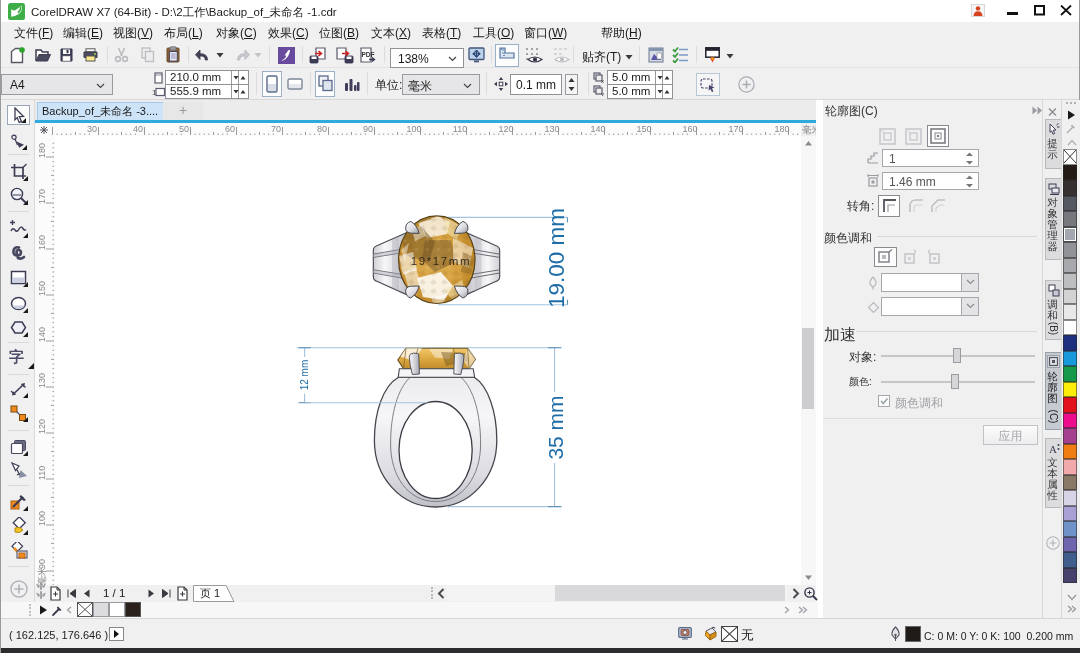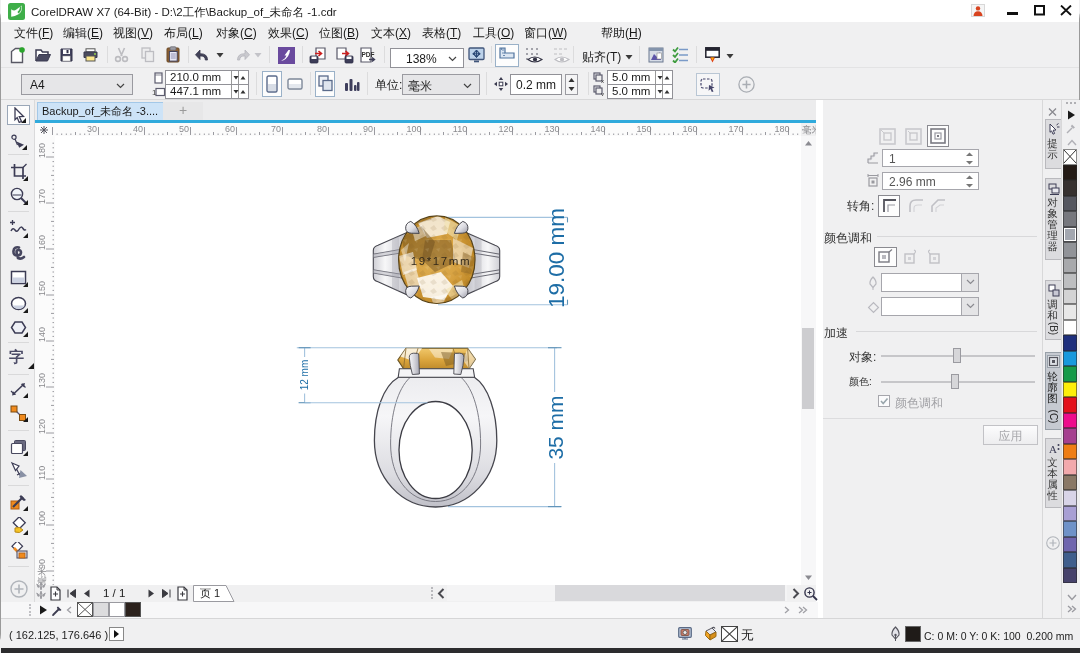--- a/index.html
+++ b/index.html
@@ -1,18 +1,18 @@
 <!DOCTYPE html>
 <html><head>
 <meta charset="utf-8">
 <style>
 * { margin:0; padding:0; box-sizing:border-box; }
 html,body { width:1080px; height:653px; overflow:hidden; }
 body { font-family:"Liberation Sans", sans-serif; background:#f0f0f1; position:relative; }
-#app { position:absolute; left:0; top:0; width:1080px; height:653px; border-left:1px solid #9a9a9a; border-right:1px solid #9a9a9a;border-radius:19px; }
+#app { position:absolute; left:0; top:0; width:1080px; height:653px; border-left:1px solid #9a9a9a; border-right:1px solid #9a9a9a; }
 .abs { position:absolute; }
 .sep { position:absolute; width:1px; background:#dcdcdd; top:4px; bottom:4px; }
 .txt { color:#1a1a1a; font-size:12px; white-space:nowrap; }
 .box { position:absolute; background:#fff; border:1px solid #919197; }
 .combo { position:absolute; background:#e6e6e8; border:1px solid #9a9aa0; }
 svg { display:block; }
 
 
 #titlebar { position:absolute; left:0; top:0; width:100%; height:22px; background:#ffffff; }
 #titletext { position:absolute; left:30px; top:5px; font-size:11.5px; color:#1b1b1b; }
@@ -175,21 +175,21 @@
       <rect x="10" y="9" width="8" height="7" rx="1" fill="#3d3d58" stroke="#2e2e46" stroke-width=".8"></rect>
       <rect x="11.5" y="9.5" width="5" height="2.5" fill="#fff"></rect>
     </svg>
     <svg class="abs" style="left:358px;top:5px" width="18" height="17" viewBox="0 0 18 17">
       <path d="M2,1 L12,1 L12,15 L2,15 Z" fill="#fff" stroke="#585868" stroke-width="1.2"></path>
       <text x="2.5" y="10" font-size="6.5" font-weight="bold" fill="#333">PDF</text>
       <path d="M10,12.5 L15,12.5 M13,10.5 L15.5,12.5 L13,14.5" fill="none" stroke="#3c3c55" stroke-width="1.4"></path>
     </svg>
     <div class="sep" style="left:383px"></div>
     <div class="box" style="left:389px;top:6px;width:74px;height:20px">
-      <div class="txt" style="position:absolute;left:15px;top:3px">138%</div>
+      <div class="txt" style="position:absolute;left:7px;top:3px">138%</div>
       <svg class="abs" style="right:6px;top:7px" width="9" height="6" viewBox="0 0 9 6">
           <path d="M1,1 L4.5,4.5 L8,1" fill="none" stroke="#444" stroke-width="1.2"></path>
         </svg>
     </div>
     <svg class="abs" style="left:467px;top:5px" width="17" height="16" viewBox="0 0 17 16">
       <rect x="1" y="1" width="15" height="11.5" rx="1" fill="#bcd2ea" stroke="#40557a" stroke-width="1.3"></rect>
       <path d="M8.5,3 L8.5,10.5 M4.8,6.8 L12.2,6.8 M8.5,3 l-1.6,1.8 h3.2 Z M8.5,10.5 l-1.6,-1.8 h3.2 Z M4.8,6.8 l1.8,-1.6 v3.2 Z M12.2,6.8 l-1.8,-1.6 v3.2 Z" stroke="#2c4a78" stroke-width="1" fill="#2c4a78"></path>
       <rect x="6" y="13.5" width="5" height="1.8" fill="#40557a"></rect>
     </svg>
     <div class="sep" style="left:490px"></div>
@@ -242,21 +242,21 @@
       <rect x="0.8" y="0.8" width="13.4" height="9.4" fill="#fff" stroke="#23232f" stroke-width="1.5"></rect>
       <rect x="0.8" y="0.8" width="13.4" height="3" fill="#23232f"></rect>
       <path d="M5,10.5 L7.5,15.5 L10,10.5 Z" fill="#e03c10"></path>
       <path d="M6,10.5 L7.5,13.4 L9,10.5 Z" fill="#ffb400"></path>
     </svg>
     <svg class="abs" style="left:725px;top:11px" width="8" height="6" viewBox="0 0 8 6">
         <path d="M0.5,1 L7.5,1 L4,5.5 Z" fill="#3a3a3a"></path>
       </svg>
   </div>
   <div id="propbar">
-    <div class="combo" style="left:20px;top:6px;width:112px;height:21px">
+    <div class="combo" style="left:0;top:6px;width:112px;height:21px">
       <div class="txt" style="position:absolute;left:8px;top:3px">A4</div>
       <svg class="abs" style="right:7px;top:8px" width="9" height="6" viewBox="0 0 9 6">
           <path d="M1,1 L4.5,4.5 L8,1" fill="none" stroke="#444" stroke-width="1.2"></path>
         </svg>
     </div>
     <svg class="abs" style="left:152px;top:4px" width="11" height="12" viewBox="0 0 11 12">
         <rect x="2" y="1" width="7" height="10" fill="#fff" stroke="#5c5c6e" stroke-width="1.2"></rect>
         <path d="M2,3 h7" stroke="#5c5c6e" stroke-width=".7"></path>
       </svg>
     <svg class="abs" style="left:151px;top:18px" width="13" height="12" viewBox="0 0 13 12">
@@ -270,21 +270,21 @@
             <path d="M1.5,5 h5 l-2.5,3.5 Z" fill="#333"></path>
           </svg>
         </div>
       <div class="abs" style="right:0px;top:0px;width:9px;height:13px">
           <svg width="8" height="13" viewBox="0 0 8 13">
             <path d="M1.5,8.5 h5 l-2.5,-3.5 Z" fill="#333"></path>
           </svg>
         </div>
     </div>
     <div class="box" style="left:164px;top:16px;width:84px;height:15px">
-      <div class="txt" style="position:absolute;left:4px;top:0px;font-size:11.5px">447.1 mm</div>
+      <div class="txt" style="position:absolute;left:4px;top:0px;font-size:11.5px">555.9 mm</div>
       <div class="abs" style="right:9px;top:0px;width:8px;height:13px;border-left:1px solid #999;border-right:1px solid #999">
           <svg width="8" height="13" viewBox="0 0 8 13">
             <path d="M1.5,5 h5 l-2.5,3.5 Z" fill="#333"></path>
           </svg>
         </div>
       <div class="abs" style="right:0px;top:0px;width:9px;height:13px">
           <svg width="8" height="13" viewBox="0 0 8 13">
             <path d="M1.5,8.5 h5 l-2.5,-3.5 Z" fill="#333"></path>
           </svg>
         </div>
@@ -325,21 +325,21 @@
     <svg class="abs" style="left:493px;top:9px" width="14" height="14" viewBox="0 0 14 14">
       <rect x="5.2" y="5.2" width="3.6" height="3.6" fill="#fff" stroke="#3c3c50" stroke-width="1"></rect>
       <g fill="#3c3c50">
           <path d="M7,0 L9.2,3 H4.8 Z"></path>
           <path d="M7,14 L9.2,11 H4.8 Z"></path>
           <path d="M0,7 L3,4.8 V9.2 Z"></path>
           <path d="M14,7 L11,4.8 V9.2 Z"></path>
         </g>
     </svg>
     <div class="box" style="left:509px;top:6px;width:52px;height:21px">
-        <div class="txt" style="position:absolute;left:5px;top:3px">0.2 mm</div>
+        <div class="txt" style="position:absolute;left:5px;top:3px">0.1 mm</div>
       </div>
     <div class="abs" style="left:564px;top:6px;width:13px;height:21px;background:#f4f4f5;border:1px solid #9a9aa0">
       <svg width="11" height="19" viewBox="0 0 11 19">
           <path d="M2.5,7 h6 l-3,-4 Z" fill="#333"></path>
           <path d="M2.5,12 h6 l-3,4 Z" fill="#333"></path>
         </svg>
     </div>
     <div class="sep" style="left:587px"></div>
     <svg class="abs" style="left:592px;top:4px" width="12" height="11" viewBox="0 0 12 11">
         <rect x="1" y="1" width="6" height="6" fill="none" stroke="#5c5c6e" stroke-width="1.2"></rect>
@@ -827,20 +827,26 @@
     <div class="abs txt" style="left:740px;top:8px;font-size:12.5px">无</div>
     <svg class="abs" style="left:888px;top:7px" width="13" height="16" viewBox="0 0 13 16">
       <path d="M6.5,1 Q10.5,5 10,9 L6.5,13 L3,9 Q2.5,5 6.5,1 Z" fill="#e4e4ea" stroke="#55555e" stroke-width="1.1"></path>
       <circle cx="6.5" cy="9" r="1.2" fill="#55555e"></circle>
       <path d="M6.5,9 V15" stroke="#55555e" stroke-width="1"></path>
     </svg>
     <div class="abs" style="left:904px;top:7px;width:16px;height:16px;background:#1f1b18;border:1px solid #666"></div>
     <div class="abs" style="left:923px;top:11px;font-size:10.5px;color:#222;white-space:nowrap">C: 0 M: 0 Y: 0 K: 100&nbsp;&nbsp;0.200 mm</div>
   </div>
   <div id="docker">
+    <div class="abs" style="left:0;top:0;width:219px;height:20px;background:#f0f0f1">
+      <div class="abs" style="left:2px;top:3px;font-size:12px;color:#333">轮廓图(C)</div>
+      <svg class="abs" style="left:209px;top:6px" width="11" height="9" viewBox="0 0 11 9">
+          <path d="M0.5,0.5 L5,4.5 L0.5,8.5 Z M5.5,0.5 L10,4.5 L5.5,8.5 Z" fill="#9a9aa0"></path>
+        </svg>
+    </div>
 
     <div class="abs" style="left:56px;top:28px;width:17px;height:17px">
       <svg width="17" height="17" viewBox="0 0 17 17">
           <rect x="1" y="1" width="15" height="15" fill="none" stroke="#c9c9cd" stroke-width="1.6"></rect>
           <rect x="5" y="5" width="7" height="7" fill="none" stroke="#c9c9cd" stroke-width="1.4"></rect>
           <path d="M2,2 l3,3" stroke="#c9c9cd" stroke-width="1"></path>
         </svg>
     </div>
     <div class="abs" style="left:82px;top:28px;width:17px;height:17px">
       <svg width="17" height="17" viewBox="0 0 17 17">
@@ -867,21 +873,21 @@
           <path d="M4.5,12.5 L8,9 H1 Z" fill="#777"></path>
         </svg>
     </div>
 
     <svg class="abs" style="left:44px;top:74px" width="12" height="13" viewBox="0 0 12 13">
         <rect x="2" y="4" width="8" height="8" fill="none" stroke="#9a9aa0" stroke-width="1.2"></rect>
         <rect x="4.5" y="6.5" width="3" height="3" fill="#9a9aa0"></rect>
         <path d="M1,1.5 h10 M1,0 v3 M11,0 v3" stroke="#9a9aa0" stroke-width="1"></path>
       </svg>
     <div class="box" style="left:59px;top:72px;width:97px;height:18px;border-color:#a6a6ac">
-      <div class="abs" style="left:6px;top:2px;font-size:12px;color:#555">2.96 mm</div>
+      <div class="abs" style="left:6px;top:2px;font-size:12px;color:#555">1.46 mm</div>
       <svg class="abs" style="right:4px;top:2px" width="9" height="13" viewBox="0 0 9 13">
           <path d="M4.5,0.5 L8,4 H1 Z" fill="#777"></path>
           <path d="M4.5,12.5 L8,9 H1 Z" fill="#777"></path>
         </svg>
     </div>
 
     <div class="abs" style="left:24px;top:98px;font-size:12px;color:#333">转角:</div>
     <div class="abs" style="left:55px;top:95px;width:22px;height:22px;background:#fdfdfd;border:1px solid #8a8a90">
       <svg width="20" height="20" viewBox="0 0 20 20">
           <path d="M5,16 V4 H17" fill="none" stroke="#55555e" stroke-width="1.8"></path>
@@ -940,21 +946,21 @@
         <rect x="3" y="3" width="7" height="7" transform="rotate(45 6.5 6.5)" fill="none" stroke="#b9b9bf" stroke-width="1.2"></rect>
       </svg>
     <div class="box" style="left:58px;top:197px;width:98px;height:19px;border-color:#a6a6ac">
       <div class="abs" style="right:0px;top:0px;width:17px;height:17px;background:#e4e4e6;border-left:1px solid #a6a6ac">
         <svg style="margin:5px 0 0 4px" width="9" height="6" viewBox="0 0 9 6">
             <path d="M1,1 L4.5,4.5 L8,1" fill="none" stroke="#8a8a90" stroke-width="1.2"></path>
           </svg>
       </div>
     </div>
 
-    <div class="abs" style="left:1px;top:225px;font-size:12px;color:#333">加速</div>
+    <div class="abs" style="left:1px;top:225px;font-size:16px;color:#333">加速</div>
     <div class="abs" style="left:33px;top:231px;width:181px;height:1px;background:#d8d8da"></div>
     <div class="abs" style="left:26px;top:249px;font-size:12px;color:#333">对象:</div>
     <div class="abs" style="left:58px;top:255px;width:154px;height:2px;background:#c6c6c9"></div>
     <div class="abs" style="left:130px;top:248px;width:8px;height:15px;background:#d6d6d9;border:1px solid #9a9aa0"></div>
     <div class="abs" style="left:26px;top:275px;font-size:10px;color:#333">颜色:</div>
     <div class="abs" style="left:58px;top:281px;width:154px;height:2px;background:#c6c6c9"></div>
     <div class="abs" style="left:128px;top:274px;width:8px;height:15px;background:#d6d6d9;border:1px solid #9a9aa0"></div>
     <div class="abs" style="left:55px;top:295px;width:12px;height:12px;background:#fbfbfc;border:1px solid #a6a6ac">
       <svg width="10" height="10" viewBox="0 0 10 10">
           <path d="M2,5 l2.2,2.5 L8.5,2.5" fill="none" stroke="#9aa6ac" stroke-width="1.6"></path>

